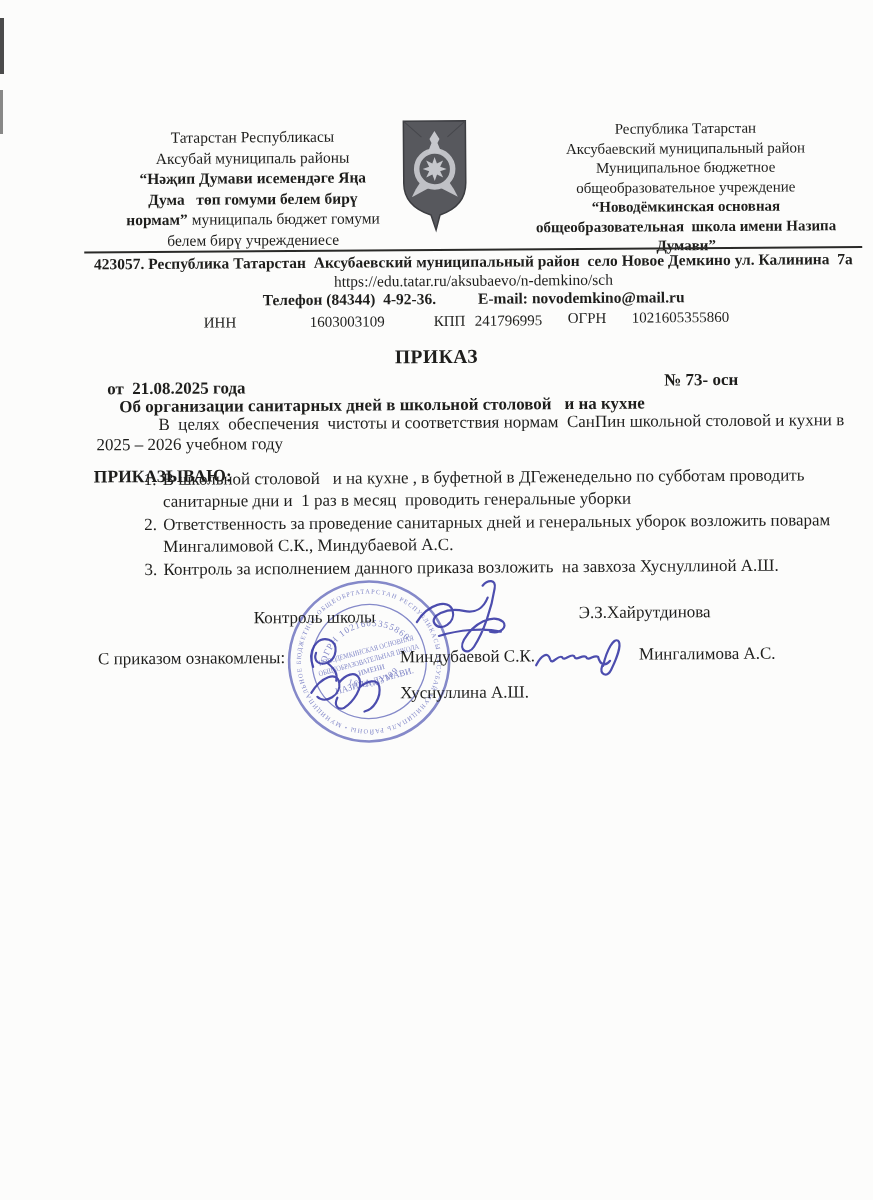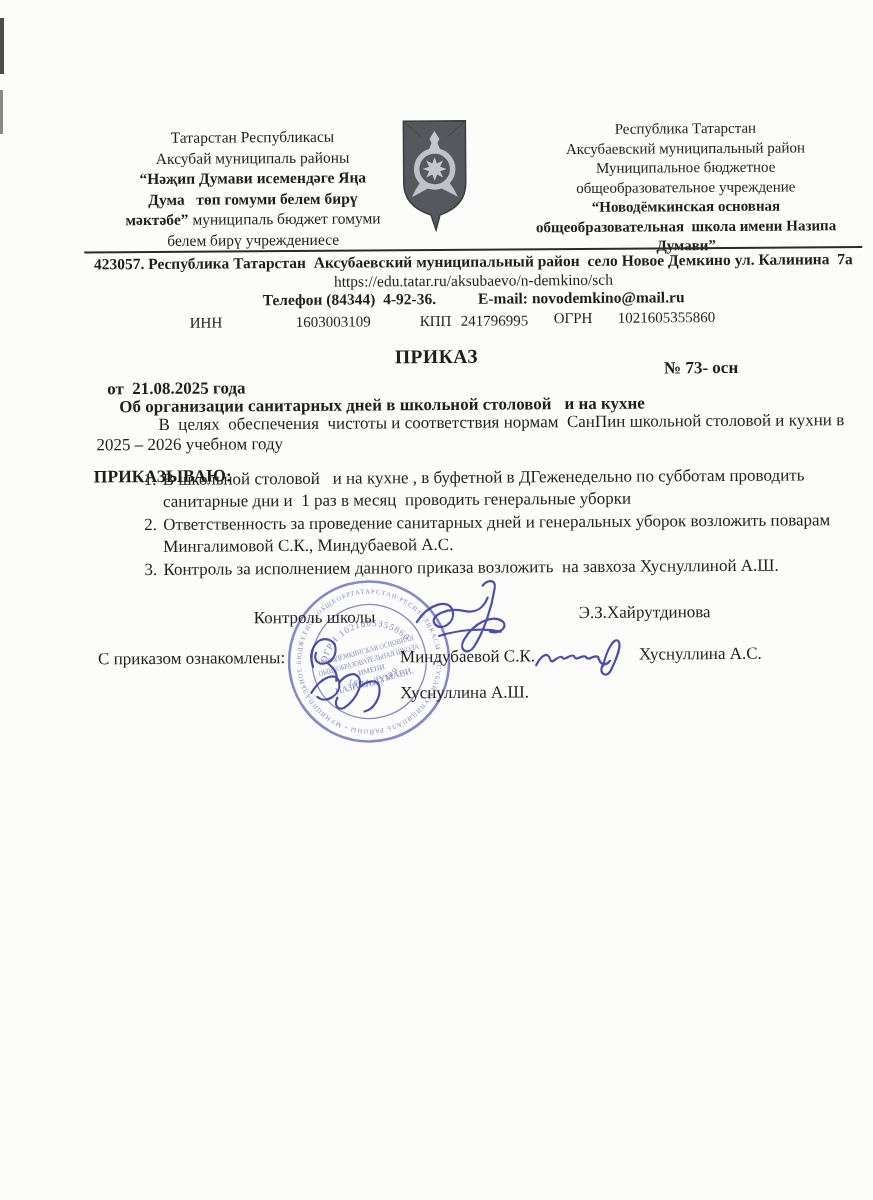--- a/index.html
+++ b/index.html
@@ -23,26 +23,26 @@
   .emblem{left:399px;top:117px;width:74px;height:116px;}
 
   
   .rule{left:85px;top:249px;width:778px;height:2px;background:#2a2a28;}
   .contact{left:88px;top:253px;width:772px;font-size:15.5px;line-height:18.5px;}
   .contact .url{font-weight:400;}
   .phone-gap{display:inline-block;width:42px;}
 
   
   .reg{font-size:15px;top:313px;}
-  .reg span{position:absolute;white-space:nowrap;}
+  .reg span{position:absolute;white-space:nowrap;margin-left:14px;}
 
   
   .title{left:0;top:346px;width:873px;font-size:19.5px;letter-spacing:.5px;}
   .dateline{left:107px;top:377px;font-size:17px;font-family:Liberation Serif, serif;}
-  .ordnum{left:664px;top:360px;font-size:17px;}
+  .ordnum{left:664px;top:372px;font-size:17px;}
   .subject{left:119px;top:395px;font-size:17px;}
   .preamble{left:96px;top:413px;width:770px;font-size:17px;line-height:19.5px;}
   .preamble .l1{display:block;text-indent:62px;}
   .decree{left:93px;top:464px;font-size:17.5px;font-family:Liberation Serif, serif;}
   ol.items{left:131px;top:467px;width:706px;margin:0;padding:0 0 0 29px;font-size:17px;line-height:21.5px;}
   ol.items li{margin:0 0 2px 0;padding-left:2px;}
 
   
   .sig-text{font-size:17px;white-space:nowrap;z-index:3;}
   .stamp{left:267px;top:561px;width:200px;height:200px;z-index:1;opacity:.92;}
@@ -58,21 +58,21 @@
 <div class="abs edge1"></div>
 <div class="abs edge2"></div>
 
 <div class="sheet">
 
   <div class="abs hdr-left ctr">
     <div class="pre">Татарстан Республикасы</div>
     <div class="pre">Аксубай муниципаль районы</div>
     <div class="pre b">“Нәҗип Думави исемендәге Яңа</div>
     <div class="pre b">Дума   төп гомуми белем бирү</div>
-    <div class="pre"><span class="b">мәктәбе”</span><span> муниципаль бюджет гомуми</span></div>
+    <div class="pre"><span class="b">нормам”</span><span> муниципаль бюджет гомуми</span></div>
     <div class="pre">белем бирү учреждениесе</div>
   </div>
 
   <svg class="abs emblem" viewBox="0 0 74 116">
     <path d="M6,4 H68 V66 C68,84 57,93 42,98 L38,113 L33,98 C18,93 6,84 6,66 Z" fill="#57585d" stroke="#3c3d41" stroke-width="1.5"></path>
     <path d="M6,4 L24,20 M68,4 L50,20" stroke="#46474c" stroke-width="1" fill="none"></path>
     <circle cx="37" cy="52" r="18" fill="none" stroke="#c0c1c6" stroke-width="5.5"></circle>
     <polygon points="30,36 44,36 40,26 42,22 37,14 32,22 34,26" fill="#c6c7cc"></polygon>
     <polygon points="24,63 33,70 14,80 18,72" fill="#c0c1c6"></polygon>
     <polygon points="50,63 41,70 60,80 56,72" fill="#c0c1c6"></polygon>
@@ -160,16 +160,16 @@
       <path d="M224,122 C234,106 250,100 252,112 C254,124 238,134 230,126
            M252,112 C258,104 268,100 272,108 C276,117 266,131 257,137 C251,140 246,135 250,127
            M272,117 C280,110 290,108 292,116 C294,127 286,139 277,141"></path>
     </g>
   </svg>
 
   <div class="abs sig-text" style="left:252px;top:607px">Контроль школы</div>
   <div class="abs sig-text" style="left:577px;top:604px">Э.З.Хайрутдинова</div>
   <div class="abs sig-text" style="left:96px;top:647px">С приказом ознакомлены:</div>
   <div class="abs sig-text" style="left:398px;top:647px">Миндубаевой С.К.</div>
-  <div class="abs sig-text" style="left:637px;top:646px">Хуснуллина А.С.</div>
+  <div class="abs sig-text" style="left:637px;top:646px">Мингалимова А.С.</div>
   <div class="abs sig-text" style="left:398px;top:683px">Хуснуллина А.Ш.</div>
 
 </div>
 
 </body></html>

